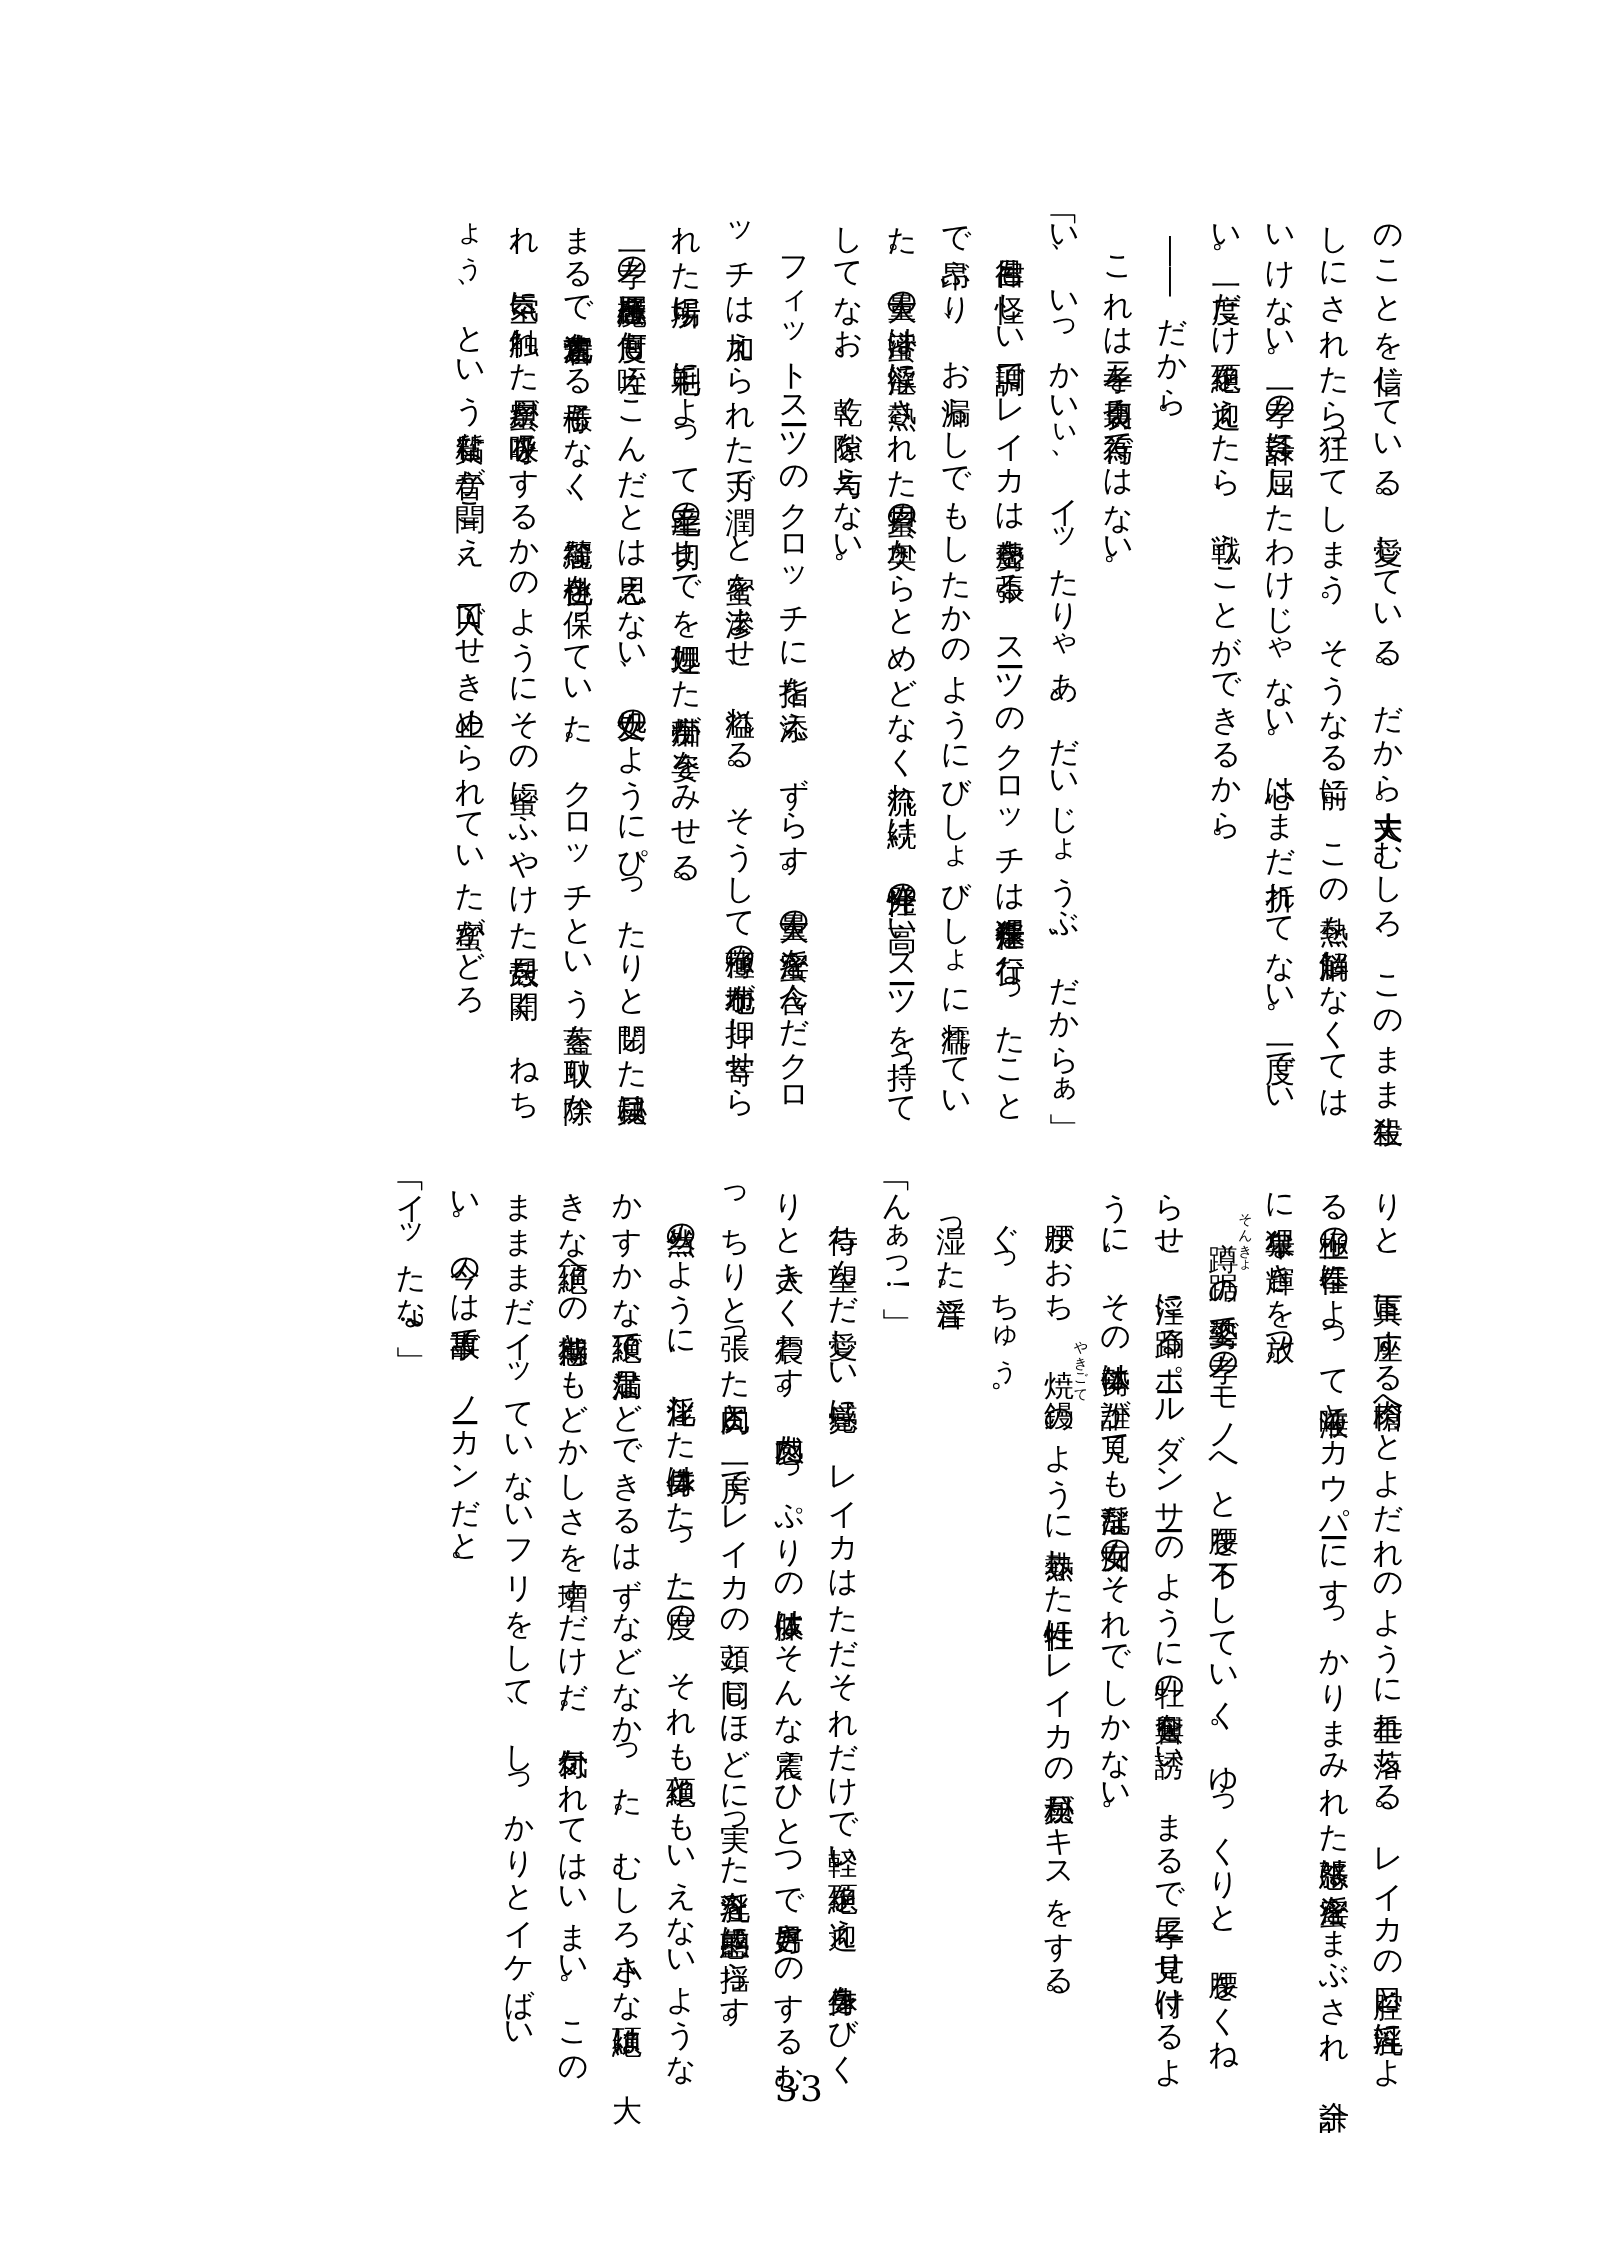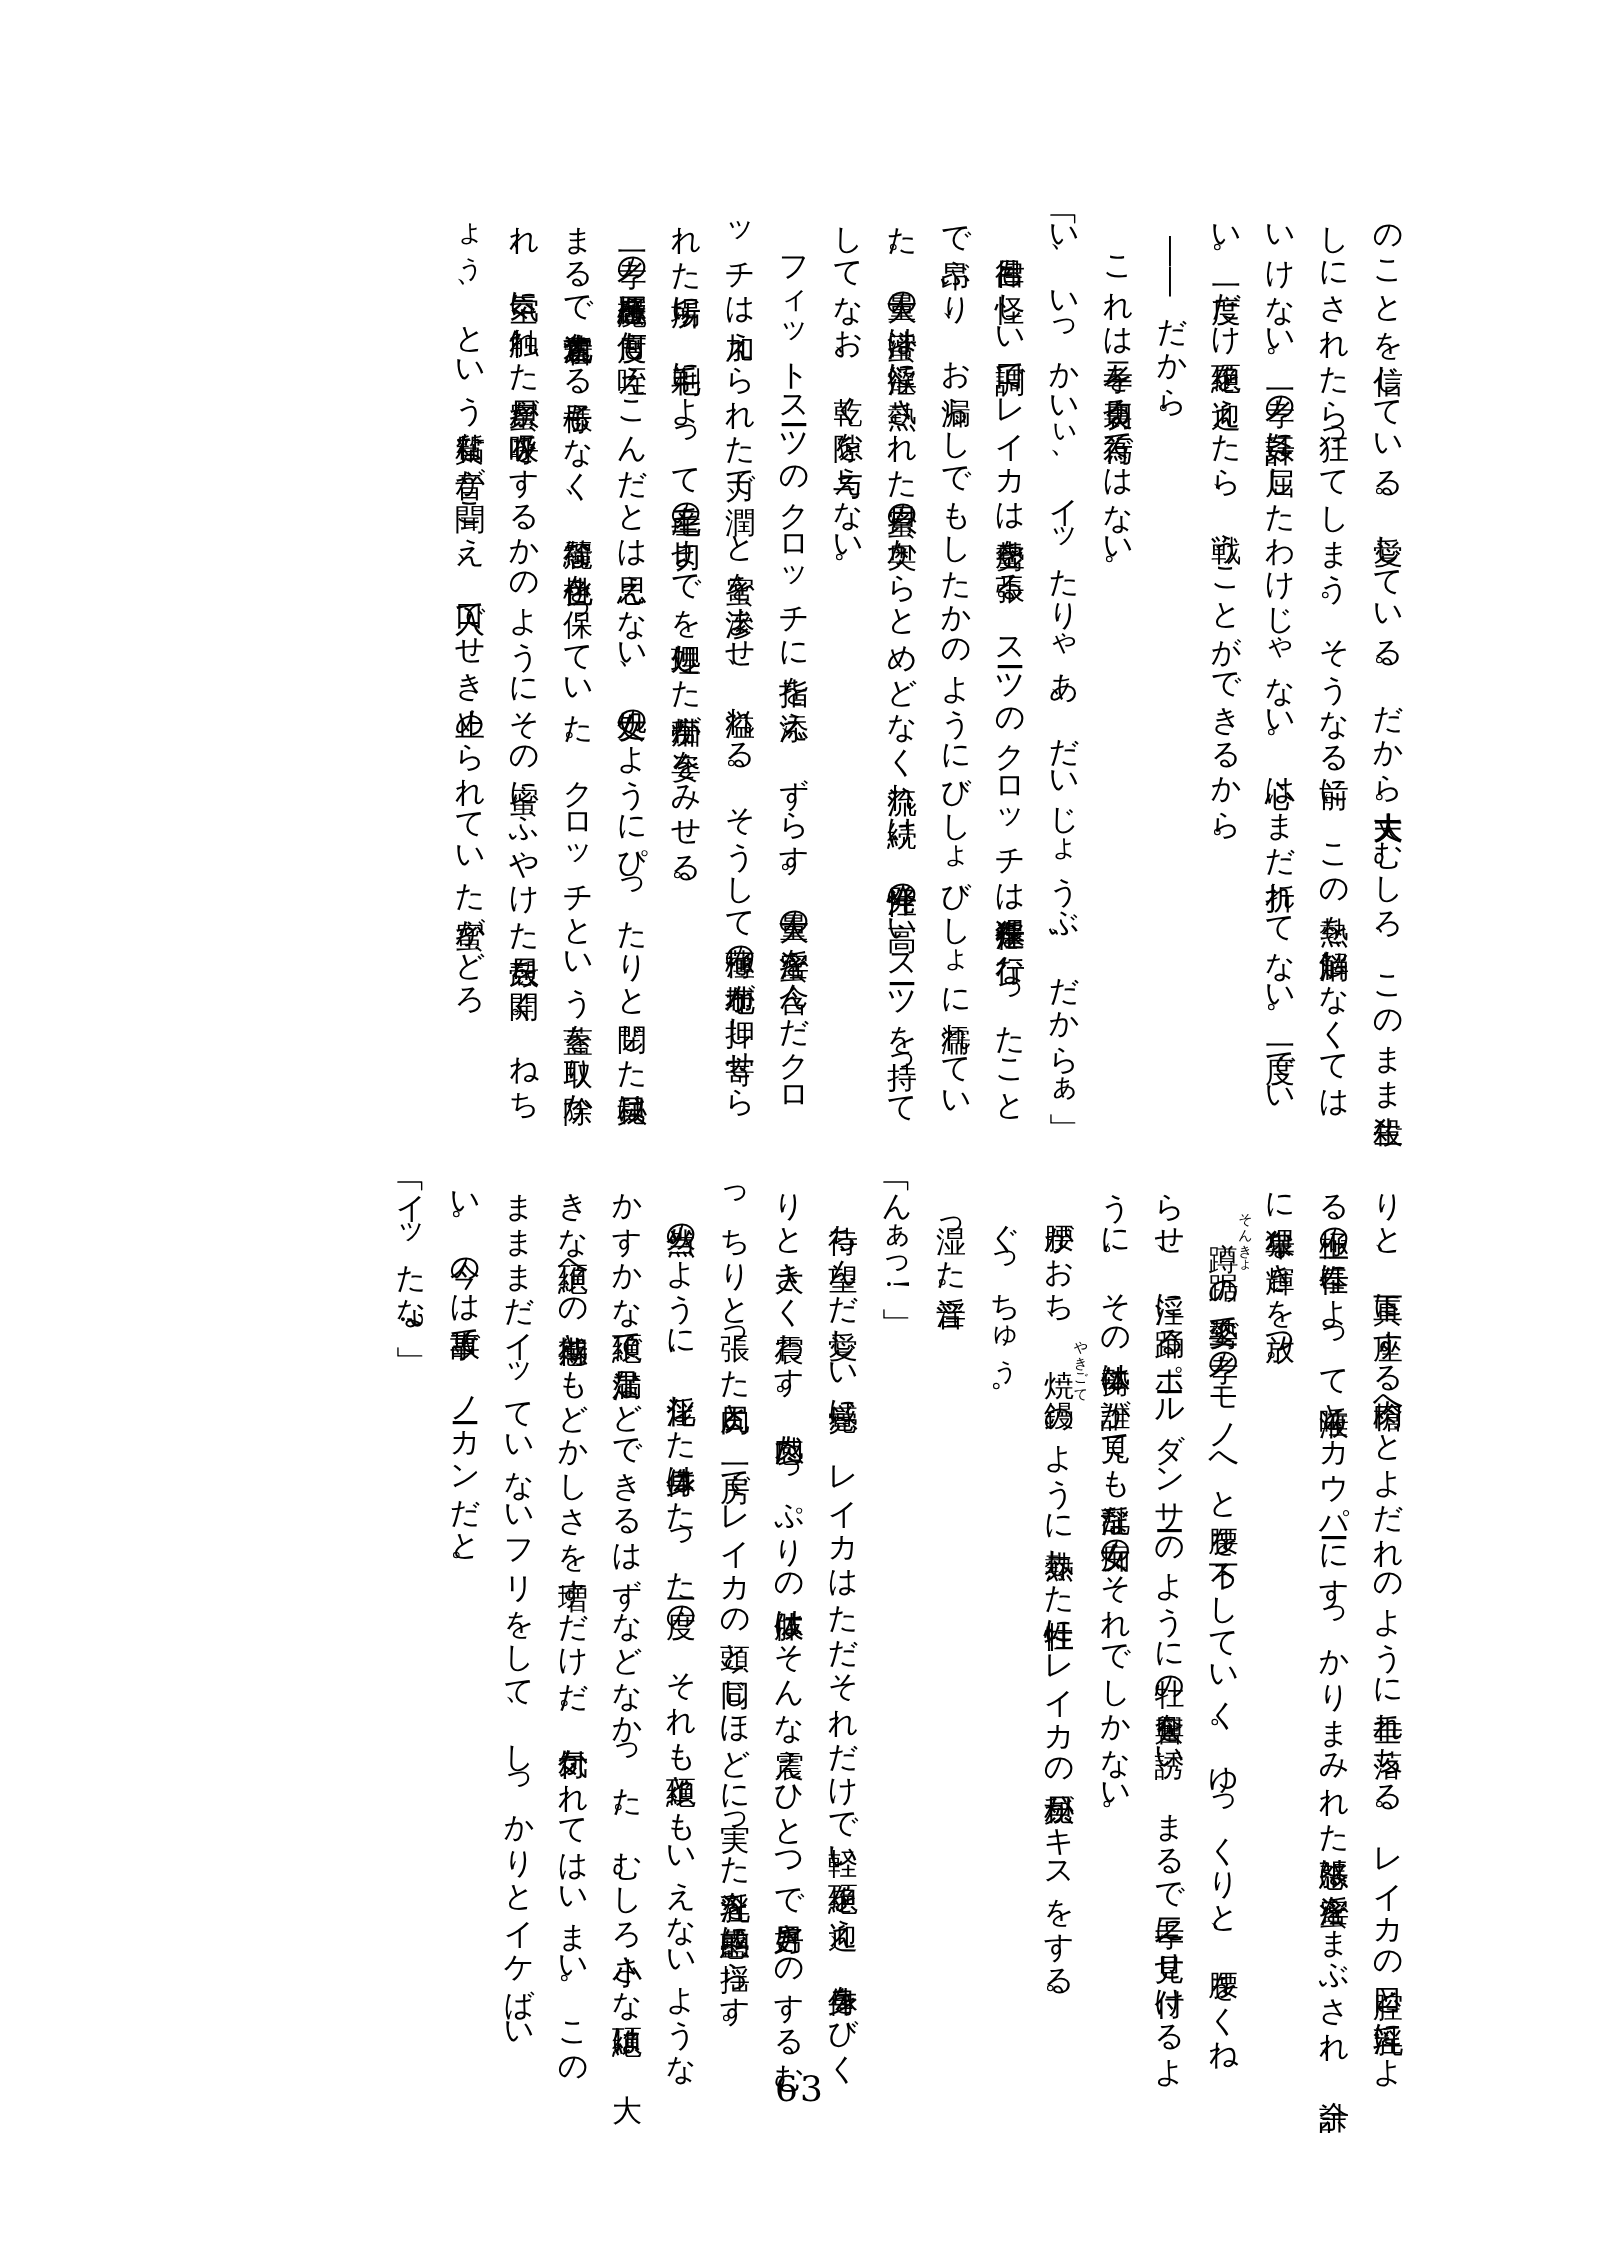--- a/index.html
+++ b/index.html
@@ -71,15 +71,15 @@
       <p class="indent"><ruby>蹲踞<rt>そんきょ</rt></ruby><span>の姿勢で一孝のモノへと腰を下ろしていく。ゆっくりと、腰をくねらせ、淫に踊るポールダンサーのように牡の興奮を誘い、まるで孝二に見せ付けるように。その体勢は誰が見ても淫乱な痴女のそれでしかない。</span></p>
       <p class="indent"><span>腰がおち、</span><ruby>焼鏝<rt>やきごて</rt></ruby><span>のように赤熱した牡性にレイカの秘貝がキスをする。</span></p>
       <p class="indent"><span>ぐっちゅぅ。</span></p>
       <p class="indent"><span>湿った淫音。</span></p>
       <p><span>「んぁっ!」</span></p>
       <p class="indent"><span>待ち望んだ愛しい感覚に、レイカはただそれだけで軽い絶頂を迎え、身体をびくりと大きく震わす。肉感たっぷりの肢体はそんな震えひとつで男好きのするむっちりと張った尻肉と、一房でレイカの頭と同じほどに実った淫乳を蠱惑的に揺らす。</span></p>
       <p class="indent"><span>当然のように、淫化した身体はたった一度の、それも絶頂ともいえないようなかすかな絶頂で満足などできるはずなどなかった。むしろ小さな絶頂は、大きな絶頂への期待感ともどかしさを増すだけだ。気付かれてはいまい。このまままだイッていないフリをして、しっかりとイケばいい。今のは事故で、ノーカンだと。</span></p>
       <p><span>「イッたな?」</span></p>
     </section>
 
-  <div id="page-number">63</div>
+  <div id="page-number">33</div>
 
 </div>
 
 </body></html>

